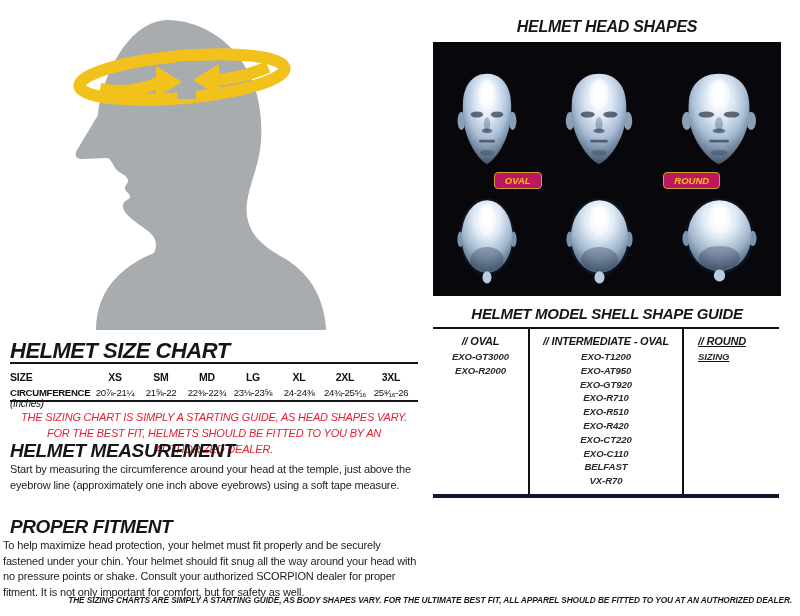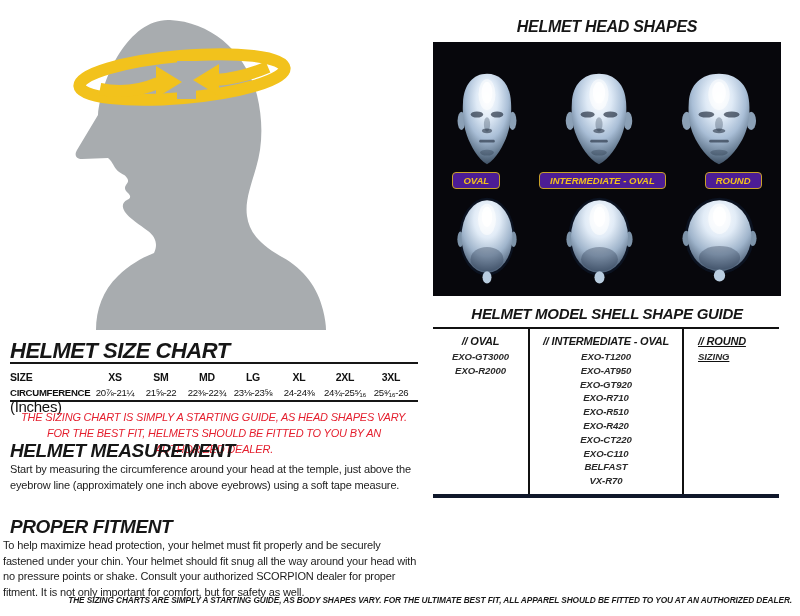--- a/index.html
+++ b/index.html
@@ -17,21 +17,21 @@
 
   
   #size-chart-title { left:10px; top:338px; }
   #size-chart-rule  { left:10px; top:362px; width:408px; height:2px; background:#161616; }
   #size-table { left:10px; top:368px; width:410px; }
   .st-row { display:grid; grid-template-columns:82px repeat(7,46px); align-items:start; }
   .st-head > div { font-weight:bold; font-size:10.5px; letter-spacing:-0.2px; padding:3px 0 2px 0; }
   .st-body > div { font-size:9.6px; letter-spacing:-0.3px; padding:2px 0 4px 0; }
   .st-cell { text-align:center; white-space:nowrap; }
   .st-label { text-align:left; font-weight:bold; }
-  .st-sub { display:block; font-weight:normal; font-size:15px; }
+  .st-sub { display:block; font-weight:normal; font-style:italic; font-size:10px; }
   #size-table-rule { left:10px; top:400px; width:408px; height:2px; background:#161616; }
   #size-disclaimer {
     left:18px; top:410px; width:392px; text-align:center;
     color:#E41E2D; font-weight:normal; font-style:italic; font-size:11px;
     line-height:1.45; letter-spacing:-0.2px;
   }
   #measure-title { left:10px; top:440px; }
   .body-text { font-size:11px; line-height:1.42; letter-spacing:-0.15px; color:#1c1c1c; }
   #measure-text { left:10px; top:462px; width:414px; }
   #fitment-title { left:10px; top:516px; }
@@ -40,21 +40,21 @@
   
   #head-shapes-title { left:433px; top:18px; width:348px; }
   #head-panel {
     left:433px; top:42px; width:348px; height:254px; background:#07070c;
     overflow:hidden;
   }
   .heads-row { position:absolute; left:0; width:348px; display:flex; justify-content:space-around; align-items:flex-end; }
   #front-heads { top:24px; height:102px; }
   #badge-row { position:absolute; left:0; top:130px; width:348px; display:flex; justify-content:space-around; align-items:center; }
   .shape-badge {
-    background:#4c1d95; border:1px solid #c9a227; border-radius:4px;
+    background:#be185d; border:1px solid #c9a227; border-radius:4px;
     color:#f2c21c; font-weight:bold; font-style:italic; font-size:9.5px;
     padding:2px 10px 2px 10px; letter-spacing:0; white-space:nowrap; text-align:center;
   }
   #top-heads { top:154px; height:92px; align-items:flex-start; }
 
   #shell-title { left:433px; top:305px; width:348px; font-size:15px; }
   #shell-table {
     left:433px; top:327px; width:346px; min-height:163px;
     border-top:2px solid #111; border-bottom:4px solid #0f172a;
     display:flex;
@@ -208,21 +208,20 @@
       <svg width="70" height="98" viewBox="0 0 80 108" preserveAspectRatio="none">
           <use href="#front-head"></use>
         </svg>
       <svg width="78" height="98" viewBox="0 0 80 108" preserveAspectRatio="none">
           <use href="#front-head"></use>
         </svg>
     </div>
 
     <div id="badge-row">
       <div class="shape-badge">OVAL</div>
-      <div class="shape-badge">INTERMEDIATE - OVAL</div>
       <div class="shape-badge">ROUND</div>
     </div>
 
     <div class="heads-row" id="top-heads">
       <svg width="60" height="90" viewBox="0 0 80 104" preserveAspectRatio="none">
           <use href="#top-head"></use>
         </svg>
       <svg width="67" height="90" viewBox="0 0 80 104" preserveAspectRatio="none">
           <use href="#top-head"></use>
         </svg>

